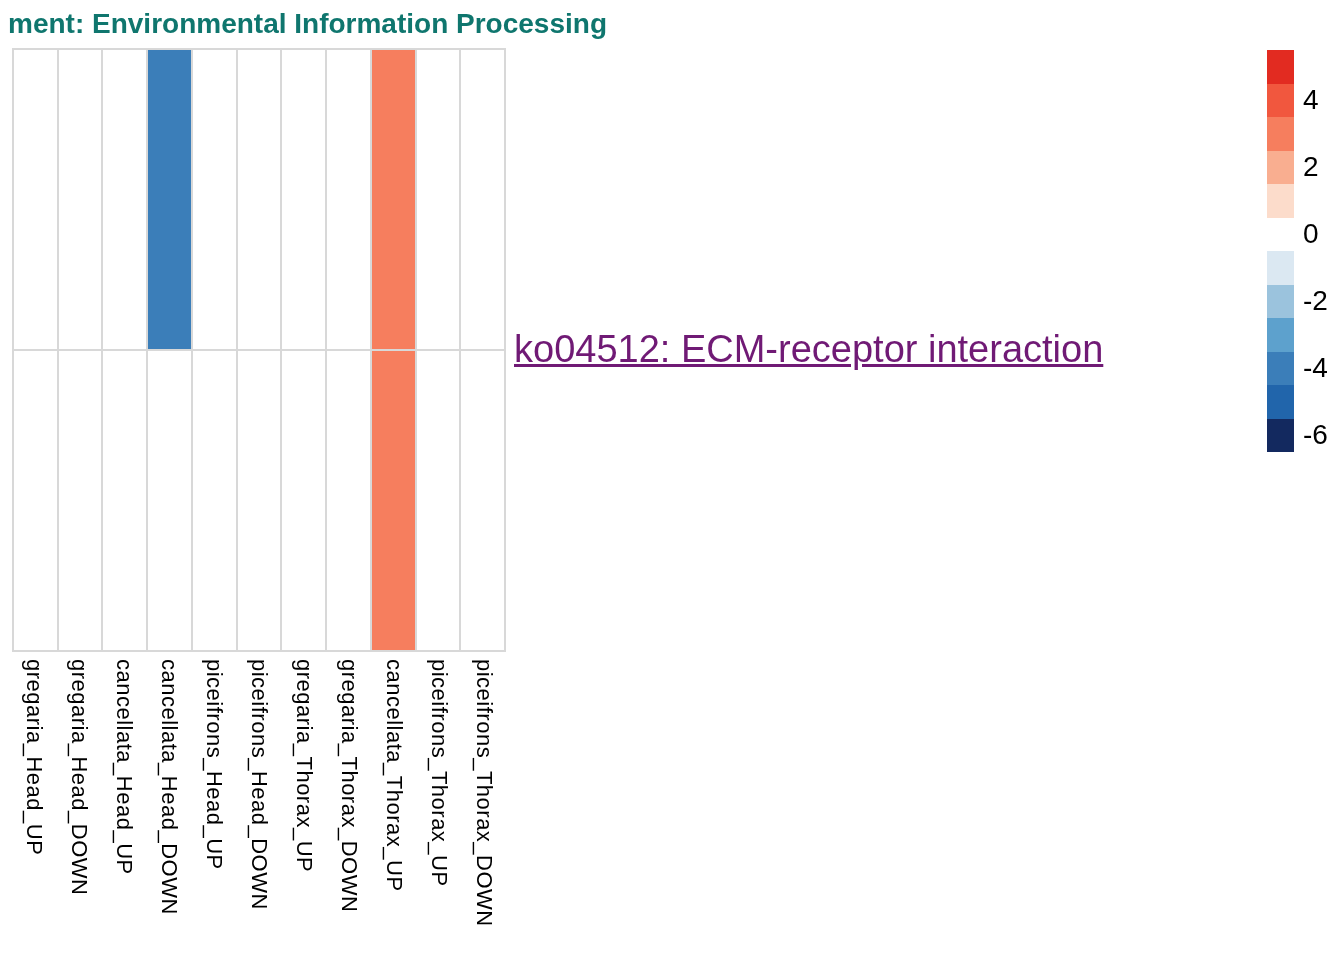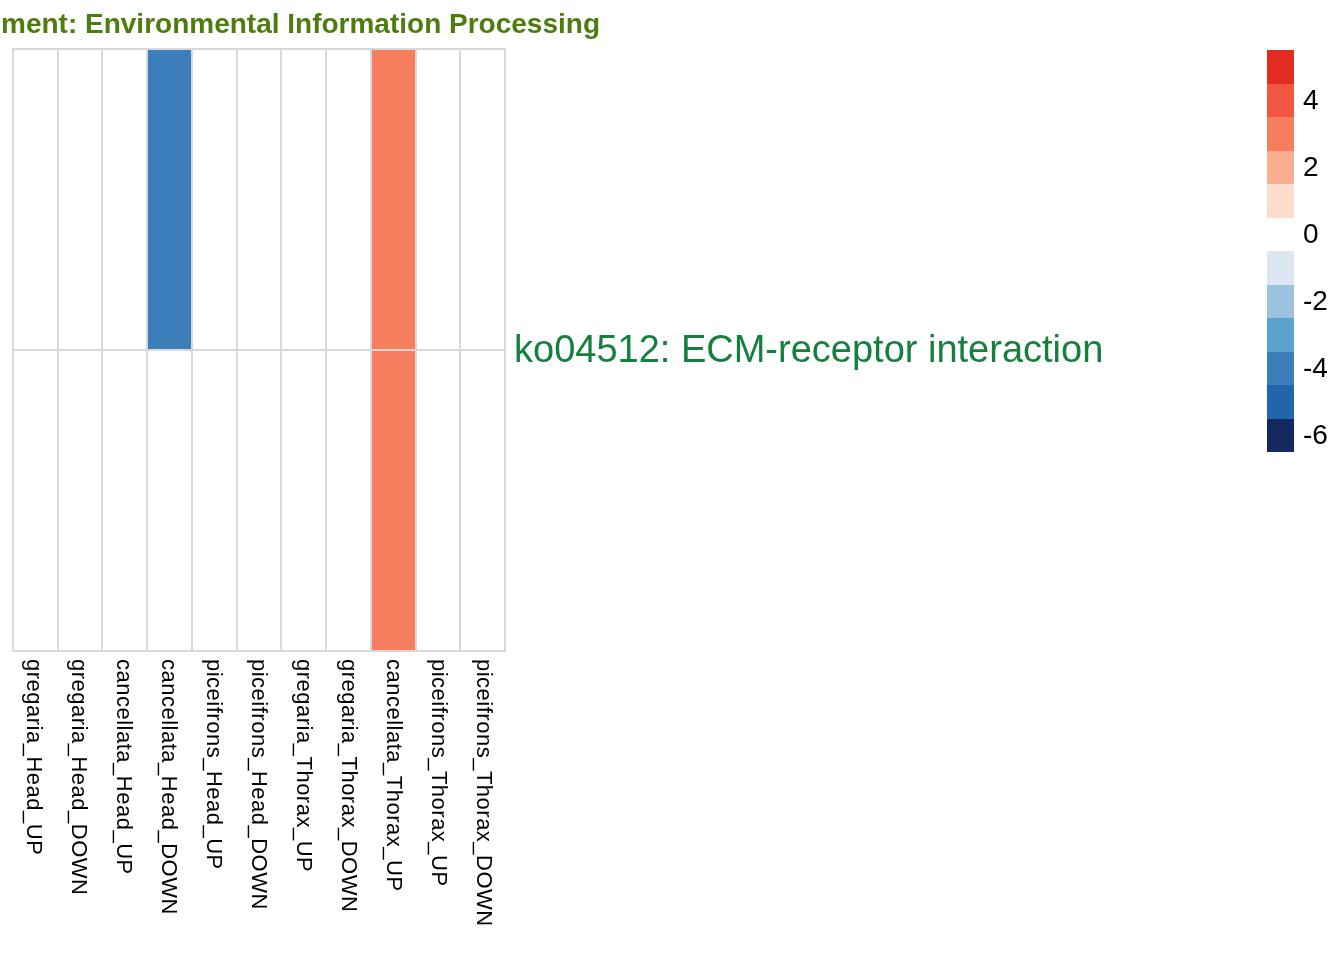--- a/index.html
+++ b/index.html
@@ -1,22 +1,22 @@
 <!DOCTYPE html>
 <html><head>
 <meta charset="utf-8">
 <style>
   html,body{margin:0;padding:0;background:#ffffff;}
   .canvas{
     position:relative;width:1344px;height:960px;background:#ffffff;
     font-family:"Liberation Sans","DejaVu Sans",sans-serif;color:#000;overflow:hidden;
   }
   .title{
-    position:absolute;left:1px;top:8px;
-    font-size:28px;font-weight:bold;white-space:nowrap;color:#4d7c0f;text-align:right;
+    position:absolute;left:8px;top:8px;
+    font-size:28px;font-weight:bold;white-space:nowrap;color:#0f766e;text-align:right;
   }
   .heatmap{
     position:absolute;left:12px;top:48px;width:494px;height:604px;
     display:grid;grid-template-columns:repeat(11,1fr);grid-template-rows:1fr 1fr;
     gap:2px;border:2px solid #d8d8d8;background:#d8d8d8;box-sizing:border-box;
   }
   .cell{background:#ffffff;}
   .col-labels{
     position:absolute;left:12px;top:659px;width:494px;
     display:grid;grid-template-columns:repeat(11,1fr);
@@ -25,21 +25,21 @@
     justify-self:center;
     writing-mode:vertical-rl;text-orientation:mixed;
     font-size:22px;line-height:1;letter-spacing:0.5px;white-space:nowrap;color:#000;
   }
   .row-labels{
     position:absolute;left:514px;top:48px;height:604px;width:820px;
     display:flex;flex-direction:column;
   }
   .row-label{
     flex:1;display:flex;align-items:center;
-    font-size:38px;line-height:1.1;white-space:nowrap;color:#15803d;
+    font-size:38px;line-height:1.1;white-space:nowrap;color:#701a75;text-decoration:underline;
   }
   .legend-bar{
     position:absolute;left:1267px;top:50px;width:27px;height:402px;
     display:flex;flex-direction:column;
   }
   .legend-seg{flex:1;}
   .legend-ticks{
     position:absolute;left:1303px;top:50px;width:70px;height:402px;
   }
   .legend-tick{

